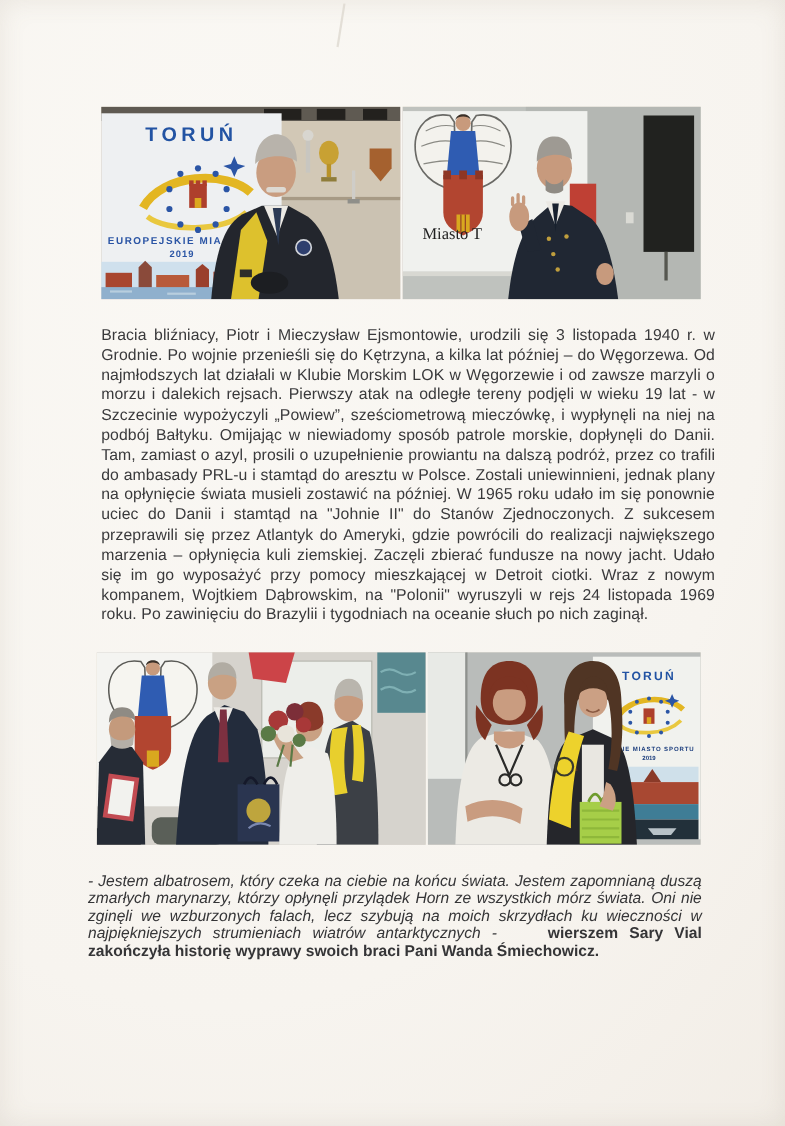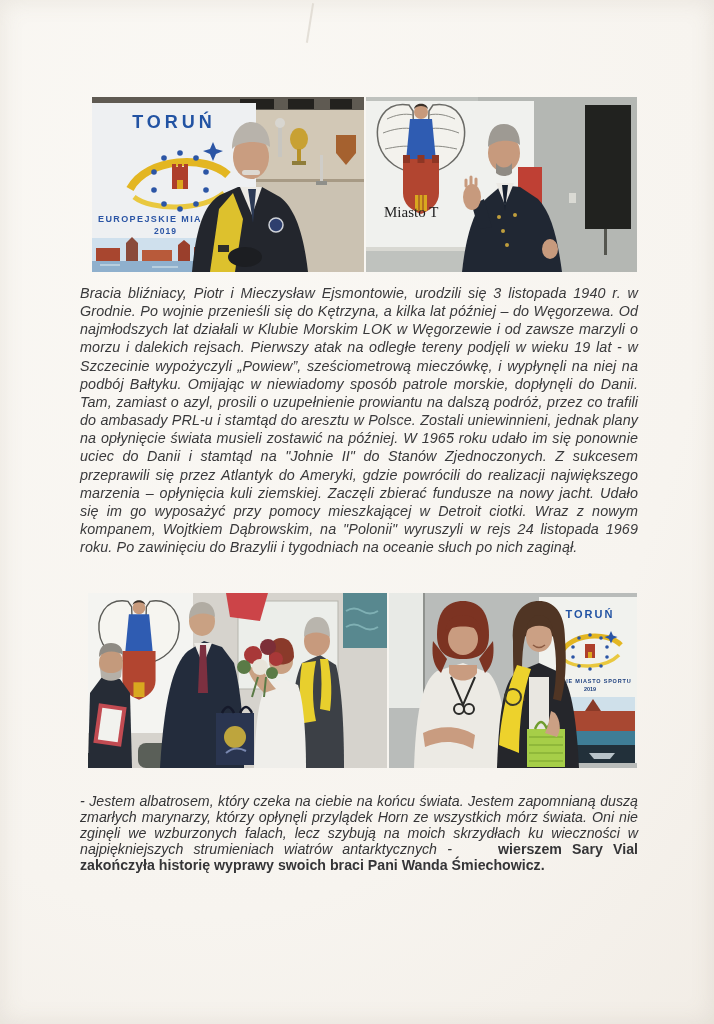--- a/index.html
+++ b/index.html
@@ -8,23 +8,23 @@
     position:relative;width:714px;height:1024px;overflow:hidden;
     background:radial-gradient(130% 130% at 28% 18%, #faf8f4 0%, #f7f4ef 55%, #efe9e1 100%);
     box-shadow:inset 0 0 24px rgba(120,105,85,.12);
   }
   .scratch{position:absolute;left:309px;top:3px;width:2px;height:40px;background:#ddd8cf;transform:rotate(9deg);opacity:.8;}
   .photo-row{position:absolute;display:flex;gap:2px;align-items:flex-end;}
   .row-top{top:97px;left:92px;}
   .row-bottom{top:593px;left:88px;}
   .photo{display:block;background:#d9d4cb;}
   .body-text{
-    position:absolute;top:284px;left:80px;width:558px;margin:0;
+    position:absolute;top:284px;left:80px;width:558px;margin:12px;
     font-size:14.35px;line-height:18.15px;color:#39393b;
-    text-align:justify;letter-spacing:.1px;font-style:italic;
+    text-align:justify;letter-spacing:.1px;
   }
   .quote{
     position:absolute;top:793px;left:80px;width:558px;margin:0;
     font-size:14.2px;line-height:16.1px;color:#353537;
     text-align:justify;font-style:italic;
   }
   .qb{font-style:normal;font-weight:700;margin-left:36px;}
   text{font-family:"Liberation Sans",sans-serif;}
   .serif-txt{font-family:"Liberation Serif",serif;}
 </style>

